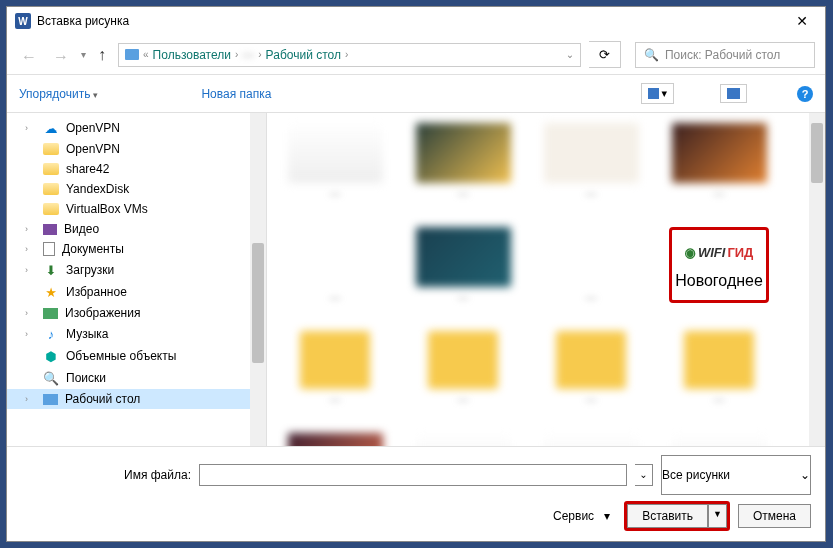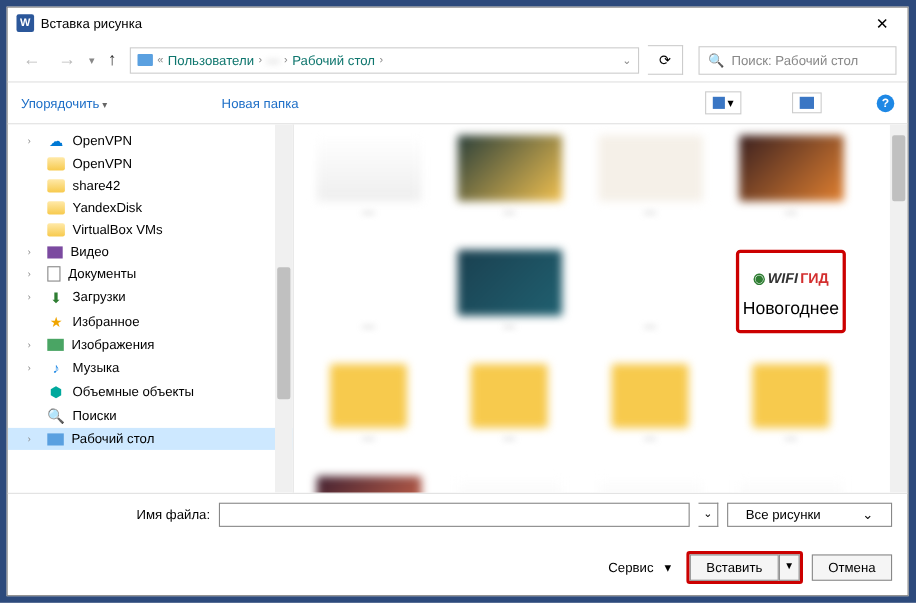--- a/index.html
+++ b/index.html
@@ -69,25 +69,25 @@
 .sel-item { border: 3px solid #cc0000; border-radius: 4px; padding: 4px; }
 .sel-item .thumb-sel { width: 92px; height: 36px; display: flex; align-items: center; justify-content: center; font-size: 13px; font-weight: bold; }
 .wifi-logo { display: flex; align-items: center; gap: 2px; }
 .wifi-logo .g { color: #2e7d32; }
 .wifi-logo .r { color: #d32f2f; }
 .wifi-logo .b { color: #333; font-style: italic; }
 .sel-item .lbl { font-size: 16px; text-align: center; margin-top: 2px; }
 .content .scrollbar-v { top: 0; }
 .content .scrollbar-v .thumb { top: 10px; height: 60px; }
 .footer { border-top: 1px solid #e0e0e0; padding: 8px 14px 10px; }
-.file-row { display: flex; align-items: center; gap: 8px; margin-bottom: 22px; }
+.file-row { display: flex; align-items: center; gap: 8px; margin-bottom: 6px; }
 .file-label { width: 170px; text-align: right; font-size: 12px; }
 .file-input { flex: 1; border: 1px solid #888; height: 22px; padding: 0 4px; font-size: 12px; }
 .file-input-dd { border: 1px solid #888; border-left: none; height: 22px; width: 18px; text-align: center; font-size: 10px; line-height: 20px; }
-.filter-dd { border: 1px solid #888; height: 22px; width: 150px; padding: 0 16px; font-size: 12px; display: flex; align-items: center; justify-content: space-between; }
+.filter-dd { border: 1px solid #888; height: 40px; width: 150px; padding: 0 0; font-size: 12px; display: flex; align-items: center; justify-content: space-between; }
 .btn-row { display: flex; align-items: center; justify-content: flex-end; gap: 8px; }
 .service-link { font-size: 12px; margin-right: 6px; }
 .btn { border: 1px solid #888; padding: 4px 14px; font-size: 12px; background: #f5f5f5; cursor: pointer; }
 .btn-split { display: flex; border: 3px solid #cc0000; border-radius: 3px; }
 .btn-split .btn { border: 1px solid #888; }
 .btn-split .dd { border: 1px solid #888; border-left: 1px solid #888; padding: 4px 4px; font-size: 9px; background: #f5f5f5; }
 </style>
 </head>
 <body>
 

